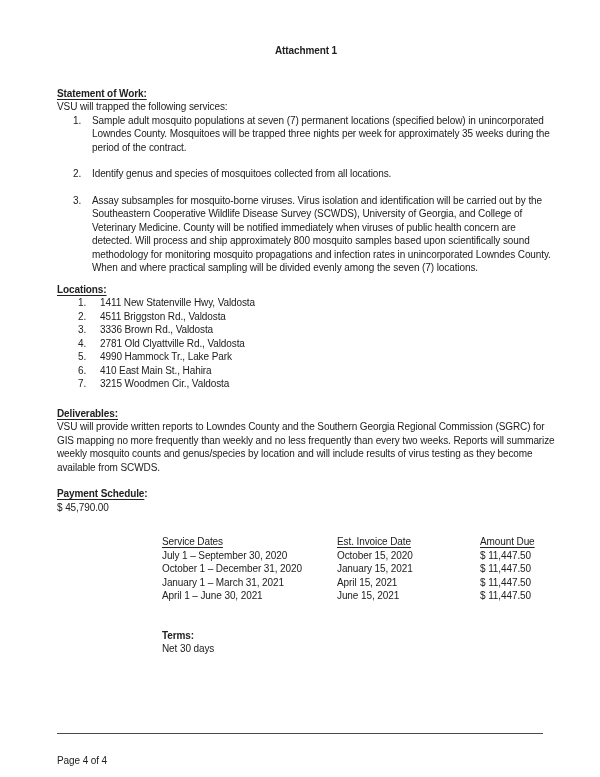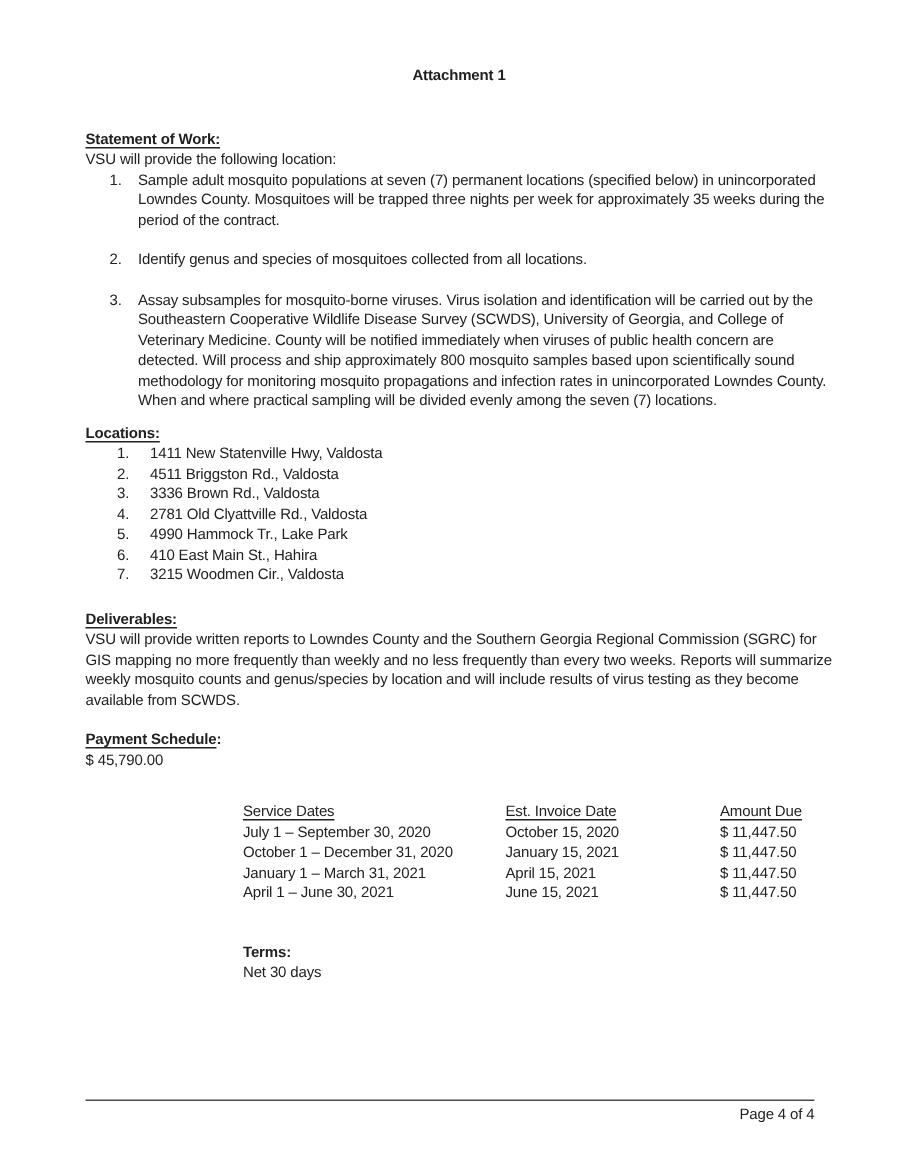--- a/index.html
+++ b/index.html
@@ -71,33 +71,33 @@
     margin-left: 105px;
     margin-top: 26px;
   }
   .terms-heading { font-weight: 700; }
   .footer {
     position: absolute;
     left: 57px;
     right: 57px;
     top: 733px;
     border-top: 1px solid #4a4a4a;
-    text-align: right;
-    padding-top: 3px;
+    text-align: left;
+    padding-top: 20px;
   }
 </style>
 </head>
 <body>
 
 <div class="page">
 
   <div class="doc-title">Attachment 1</div>
 
   <div class="sec-heading">Statement of Work:</div>
-  <div>VSU will provide the following location:</div>
+  <div>VSU will trapped the following services:</div>
 
   <div class="sow-list">
     <div class="num-item gap">
       <span class="num">1.</span>
       <span class="txt">Sample adult mosquito populations at seven (7) permanent locations (specified below) in unincorporated Lowndes County.  Mosquitoes will be trapped three nights per week for approximately 35 weeks during the period of the contract.</span>
     </div>
     <div class="num-item gap">
       <span class="num">2.</span>
       <span class="txt">Identify genus and species of mosquitoes collected from all locations.</span>
     </div>

